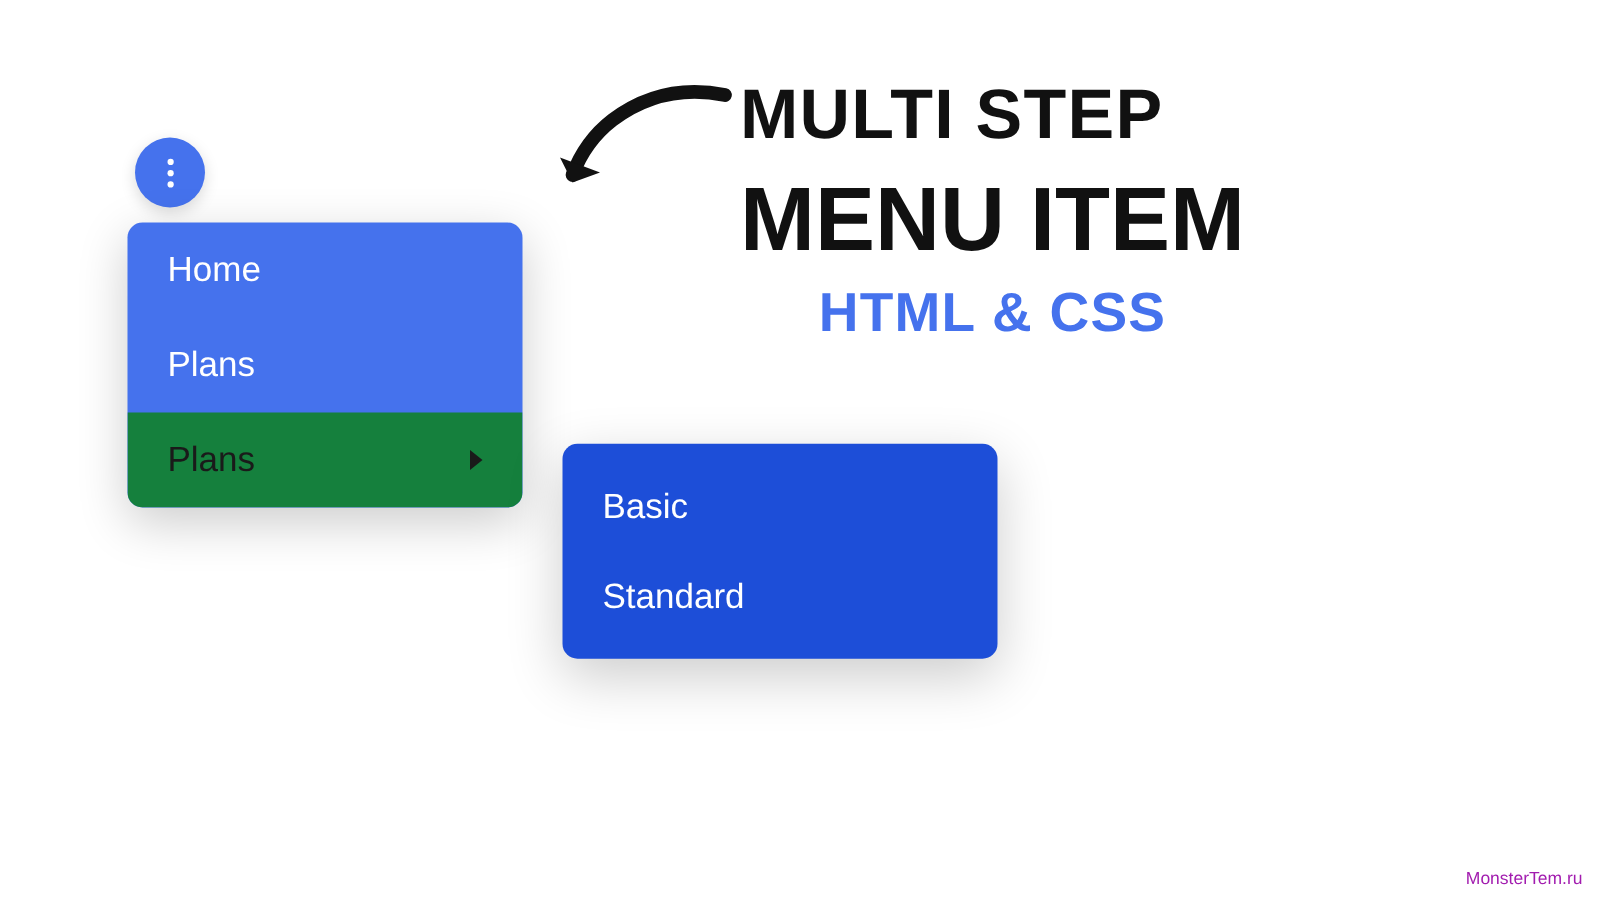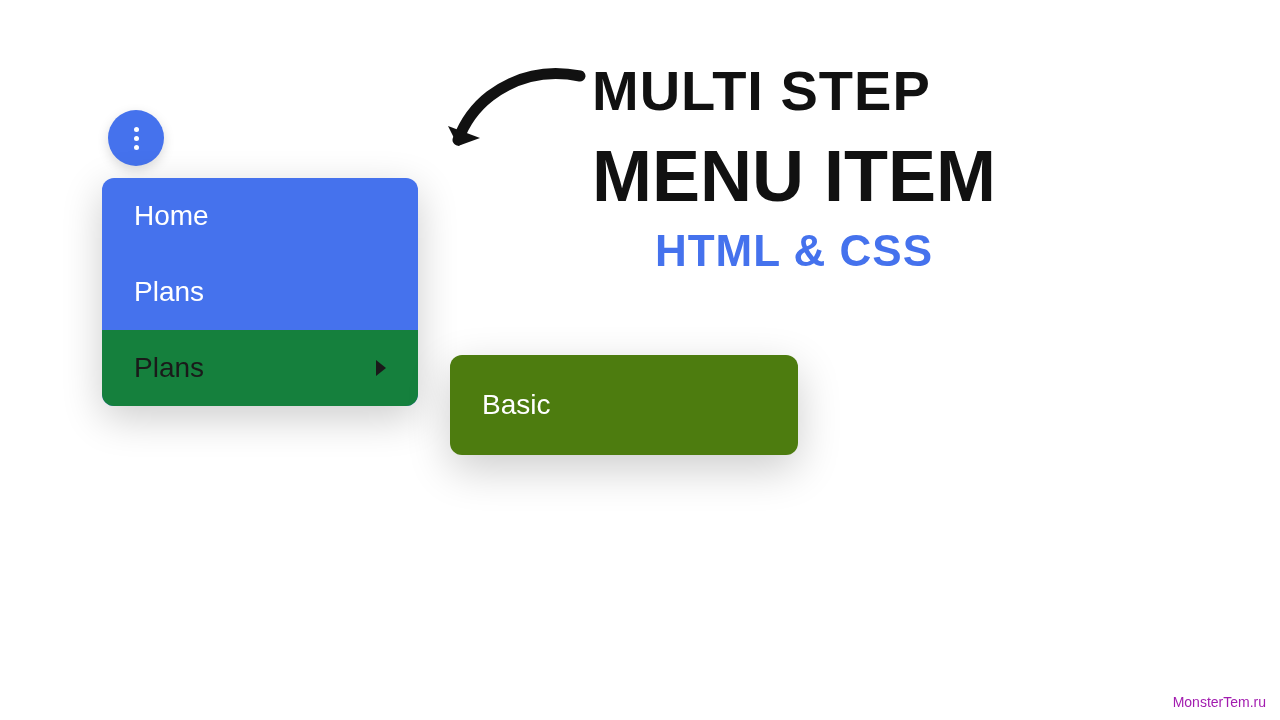--- a/index.html
+++ b/index.html
@@ -79,21 +79,21 @@
       border-top: 8px solid transparent;
       border-bottom: 8px solid transparent;
       border-left: 10px solid #1a1a1a;
     }
     
     .submenu {
       position: absolute;
       top: 355px;
       left: 450px;
       width: 348px;
-      background: #4d7c0f;
+      background: #1d4ed8;
       border-radius: 12px;
       box-shadow: 0 14px 44px rgba(0,0,0,0.2);
       overflow: hidden;
       padding: 14px 0;
     }
     
     .submenu-item {
       padding: 20px 32px;
       font-size: 28px;
       color: #ffffff;
@@ -171,20 +171,23 @@
   <div class="menu-item active">
     <span>Plans</span>
     <div class="chevron"></div>
   </div>
 </div>
 
 <div class="submenu">
   <div class="submenu-item">
     <span>Basic</span>
   </div>
+  <div class="submenu-item">
+    <span>Standard</span>
+  </div>
 </div>
 
 <svg class="arrow" viewBox="0 0 150 110">
   <path d="M 140 18 Q 90 8 50 38 Q 28 55 18 82" stroke="#111111" stroke-width="11" fill="none" stroke-linecap="round"></path>
   <path d="M 8 68 L 18 88 L 40 80 Z" fill="#111111"></path>
 </svg>
 
 <div class="heading">
   <div class="heading-line1">MULTI STEP</div>
   <div class="heading-line2">MENU ITEM</div>

